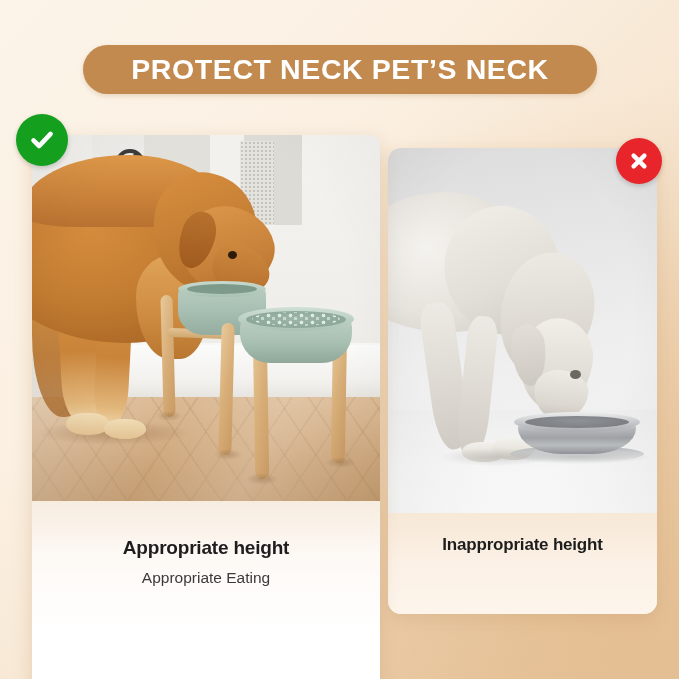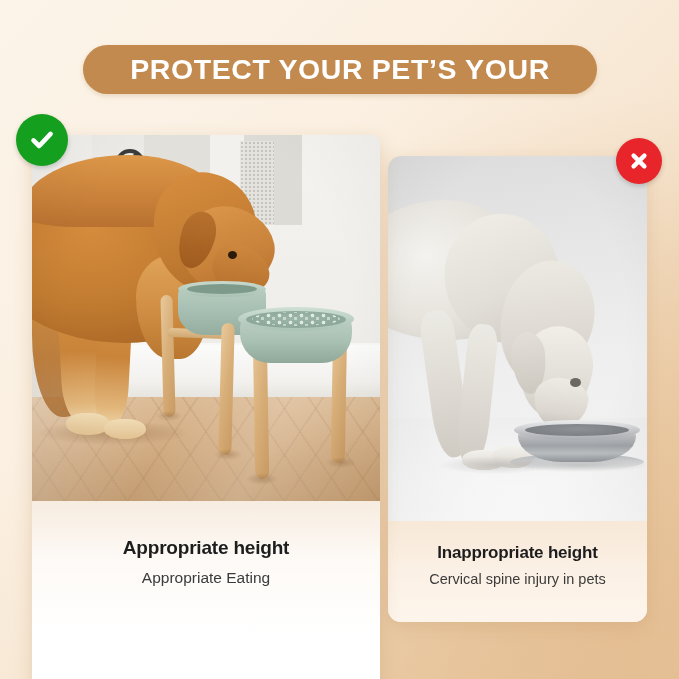--- a/index.html
+++ b/index.html
@@ -47,26 +47,27 @@
   }
 
   
   .card {
     position: absolute;
     overflow: hidden;
   }
 
   #card-bad {
     left: 388px;
-    top: 156px;
+    top: 148px;
     width: 259px;
     height: 466px;
     background: #fcf1e4;
     border-radius: 13px;
     box-shadow: 0 5px 16px rgba(193,150,103,0.28);
+    padding-left: 10px;
   }
   #card-good {
     left: 32px;
     top: 135px;
     width: 348px;
     height: 578px;
     background: #ffffff;
     border-radius: 9px;
     box-shadow: 0 6px 18px rgba(190,148,102,0.33);
   }
@@ -434,21 +435,21 @@
     position: absolute; inset: 0; pointer-events: none;
     background: radial-gradient(ellipse at 50% 45%, rgba(0,0,0,0) 58%, rgba(0,0,0,0.045) 100%);
   }
 </style>
 </head>
 <body>
 
 <div id="stage">
 
   <div id="banner">
-    <span id="banner-text">PROTECT YOUR PET’S YOUR</span>
+    <span id="banner-text">PROTECT NECK PET’S NECK</span>
   </div>
 
   <div class="card" id="card-bad">
 
     <div class="photo" id="photo-bad">
       <div id="scene-bad">
         <div id="bad-floor"></div>
 
         <div id="bad-body"></div>
         <div id="bad-shoulder"></div>
@@ -468,21 +469,20 @@
         <div id="steel-bowl"></div>
         <div id="steel-rim"></div>
         <div id="steel-inner"></div>
 
         <div class="vignette"></div>
       </div>
     </div>
 
     <div class="caption" id="caption-bad">
       <div class="cap-title">Inappropriate height</div>
-      <div class="cap-sub">Cervical spine injury in pets</div>
     </div>
   </div>
 
   <div class="card" id="card-good">
 
     <div class="photo" id="photo-good">
       <div id="scene-good">
 
         <div id="wall-right"></div>
         <div class="wall-panel" id="wp1"></div>

